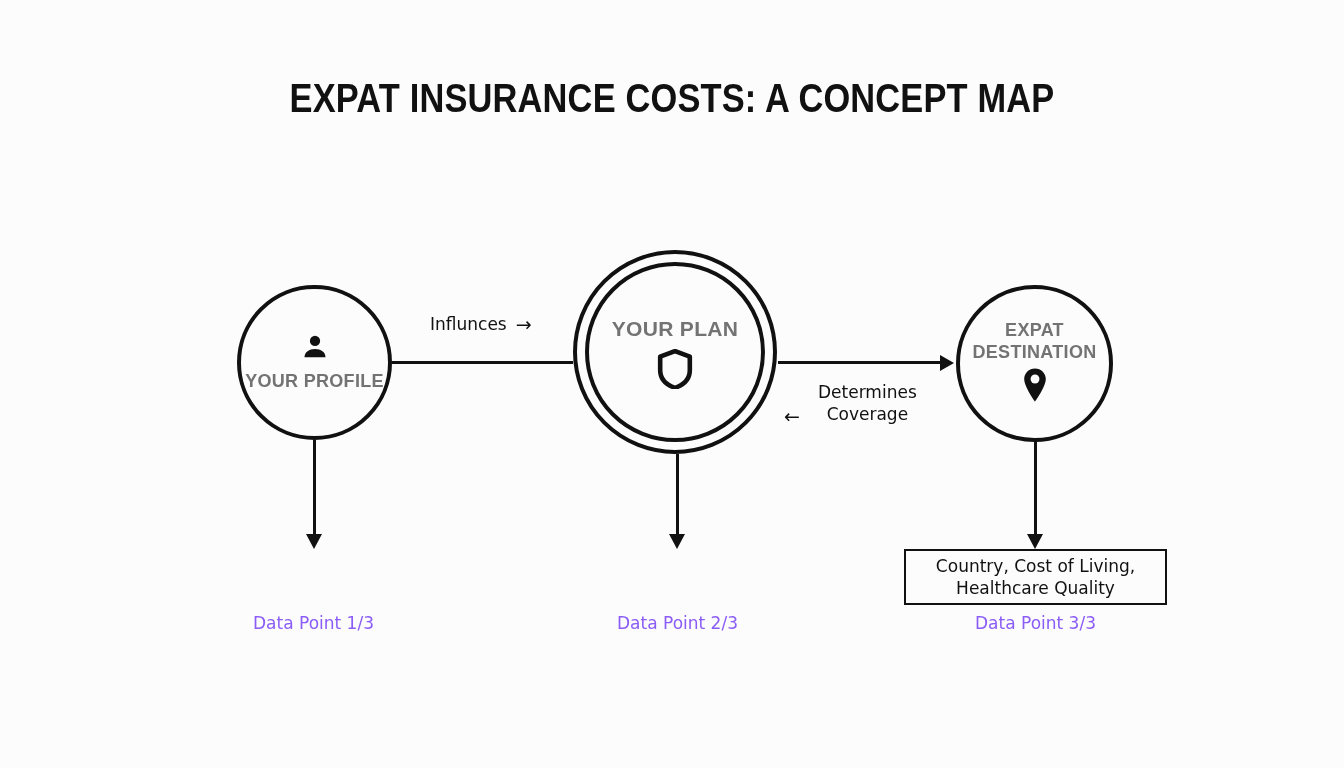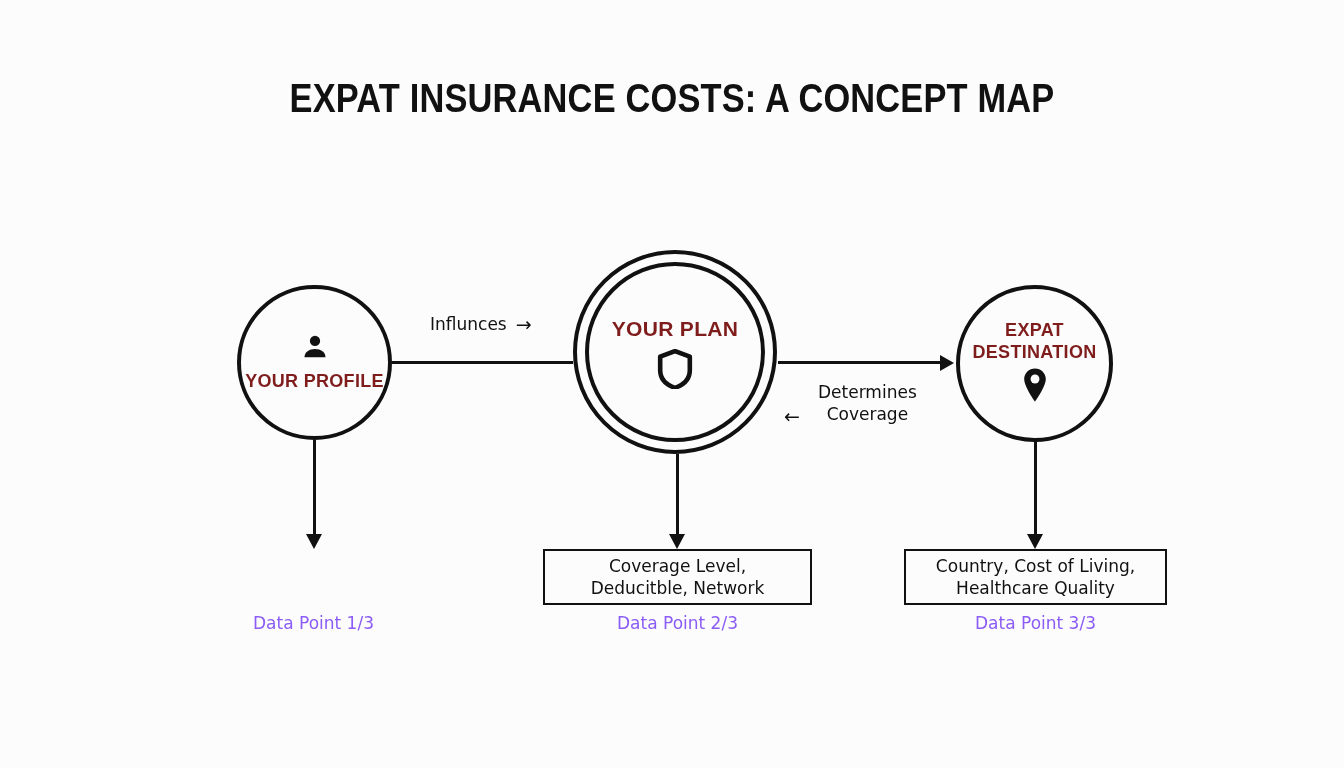--- a/index.html
+++ b/index.html
@@ -53,21 +53,21 @@
     display: flex;
     flex-direction: column;
     align-items: center;
     justify-content: center;
   }
   .node-label {
     font-family: "Liberation Sans", sans-serif;
     font-weight: bold;
     font-size: 18px;
     letter-spacing: 0.3px;
-    color: #7f1d1d;
+    color: #737373;
     text-align: center;
     line-height: 1.12;
     white-space: nowrap;
   }
 
   
   #node-profile {
     left: 237px;
     top: 285px;
     width: 155px;
@@ -289,26 +289,20 @@
   </div>
 
   <div class="edge-label" id="label-determines">
     <span>Determines</span><br>
     <span>Coverage</span>
   </div>
   <div id="glyph-arrow-left">←</div>
 
   <div class="caption" id="cap-1">Data Point 1/3</div>
 
-  <div class="databox" id="box-2">
-    <div class="databox-text">
-      <span>Coverage Level,</span><br>
-      <span>Deducitble, Network</span>
-    </div>
-  </div>
   <div class="caption" id="cap-2">Data Point 2/3</div>
 
   <div class="databox" id="box-3">
     <div class="databox-text">
       <span>Country, Cost of Living,</span><br>
       <span>Healthcare Quality</span>
     </div>
   </div>
   <div class="caption" id="cap-3">Data Point 3/3</div>
 

